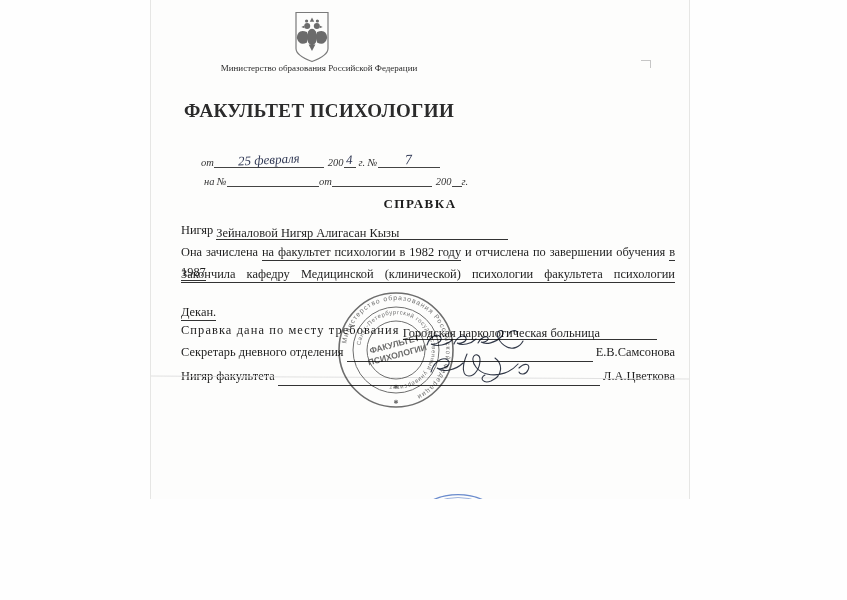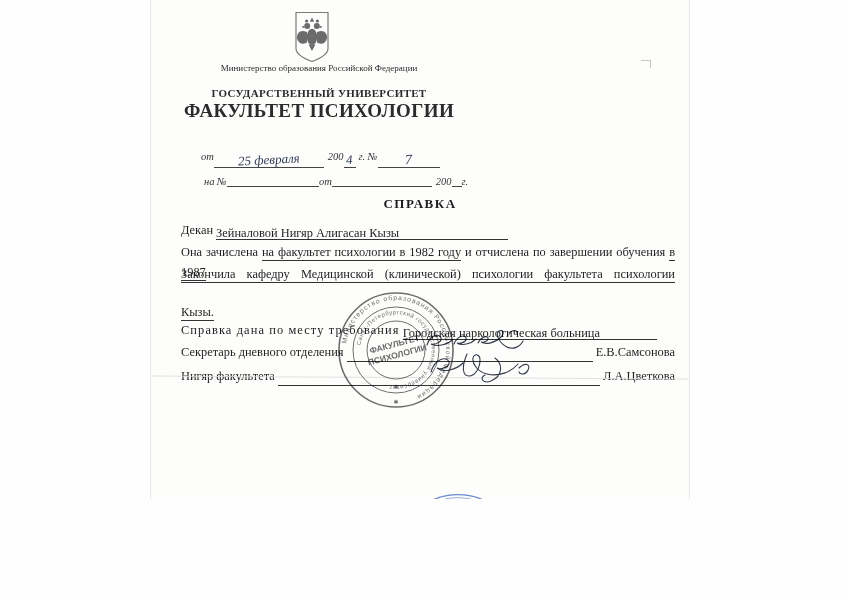--- a/index.html
+++ b/index.html
@@ -9,21 +9,21 @@
          border-left:1px solid #e6e6e4;border-right:1px solid #e6e6e4;overflow:hidden;}
   .abs{position:absolute;}
   
   .hdr{left:0;width:336px;text-align:center;color:#2b2b2b;}
   .h-min{top:63px;font-size:9px;}
   .h-spb{top:75px;font-size:11px;font-weight:600;letter-spacing:.3px;}
   .h-gos{top:87px;font-size:11px;font-weight:600;letter-spacing:.3px;}
   .h-fac{top:100px;font-size:19px;font-weight:bold;letter-spacing:.4px;}
   .h-addr{top:116px;font-size:8px;line-height:9.6px;color:#333;}
   
-  .refrow{display:flex;font-style:italic;font-size:10.5px;color:#333;}
+  .refrow{display:flex;align-items:flex-end;font-style:italic;font-size:10.5px;color:#333;}
   .ul{border-bottom:1px solid #444;display:inline-block;text-align:center;}
   .hand{font-style:italic;font-family:"Liberation Serif",serif;color:#323a56;display:inline-block;
         transform:rotate(-3deg) translateY(1px);font-size:13px;white-space:nowrap;}
   
   .title{top:196px;left:0;width:538px;text-align:center;font-weight:bold;font-size:13px;letter-spacing:1.5px;color:#1d1d1d;}
   .bodyline{left:30px;width:494px;font-size:12.4px;line-height:20px;color:#1f1f1f;}
   .just{text-align:justify;text-align-last:justify;}
   .u{border-bottom:1px solid #333;padding-bottom:1px;}
   .row{display:flex;align-items:flex-end;}
   .ufill{flex:1;border-bottom:1px solid #333;margin:0 3px;height:15px;text-align:left;}
@@ -57,21 +57,20 @@
         <path d="M12.4 14.6 l-3.1 1.4 3.1 1.2 z"></path>
           <path d="M27.6 14.6 l3.1 1.4 -3.1 1.2 z"></path>
         <ellipse cx="20" cy="26" rx="5.2" ry="8.2"></ellipse>
         <path d="M15 21 Q5.5 17.5 4.8 27 Q7.5 35.5 15 31.5 Z"></path>
         <path d="M25 21 Q34.5 17.5 35.2 27 Q32.5 35.5 25 31.5 Z"></path>
         <path d="M16.6 33.5 h6.8 l-3.4 6.5 z"></path>
       </g>
     </svg>
 
     <div class="abs hdr h-min">Министерство образования Российской Федерации</div>
-    <div class="abs hdr h-gos">ГОСУДАРСТВЕННЫЙ УНИВЕРСИТЕТ</div>
     <div class="abs hdr h-fac">ФАКУЛЬТЕТ ПСИХОЛОГИИ</div>
 
     <div class="abs refrow" style="left:50px;top:151px;width:250px">
       <span>от</span>
       <span class="ul" style="width:110px"><span class="hand">25 февраля</span></span>
       <span style="margin-left:4px">200</span>
       <span class="ul" style="width:12px"><span class="hand">4</span></span>
       <span style="margin-left:3px">г. №</span>
       <span class="ul" style="width:62px"><span class="hand" style="font-size:14px">7</span></span>
     </div>
@@ -81,36 +80,36 @@
       <span>от</span>
       <span class="ul" style="width:100px"></span>
       <span style="margin-left:4px">200</span>
       <span class="ul" style="width:10px"></span>
       <span>г.</span>
     </div>
 
     <div class="abs title">СПРАВКА</div>
 
     <div class="abs bodyline row" style="top:220px;width:330px">
-      <span>Декан</span>
+      <span>Нигяр</span>
       <span class="ufill" style="height:16px"><span>Зейналовой Нигяр Алигасан Кызы</span></span>
     </div>
 
     <div class="abs bodyline just" style="top:242px">
       <span>Она зачислена</span>
       <span class="u">на факультет психологии в 1982 году</span>
       <span>и отчислена по завершении обучения</span>
       <span class="u">в 1987</span>
     </div>
 
     <div class="abs bodyline just" style="top:264px">
       <span class="u">Закончила кафедру  Медицинской (клинической) психологии факультета психологии</span>
     </div>
     <div class="abs bodyline" style="top:302px">
-      <span class="u">Кызы.</span>
+      <span class="u">Декан.</span>
     </div>
 
     <div class="abs bodyline row" style="top:342px">
       <span>Секретарь дневного отделения</span>
       <span class="ufill"></span>
       <span>Е.В.Самсонова</span>
     </div>
 
     <div class="abs bodyline row" style="top:320px">
       <span class="sp1">Справка дана по месту требования</span>

